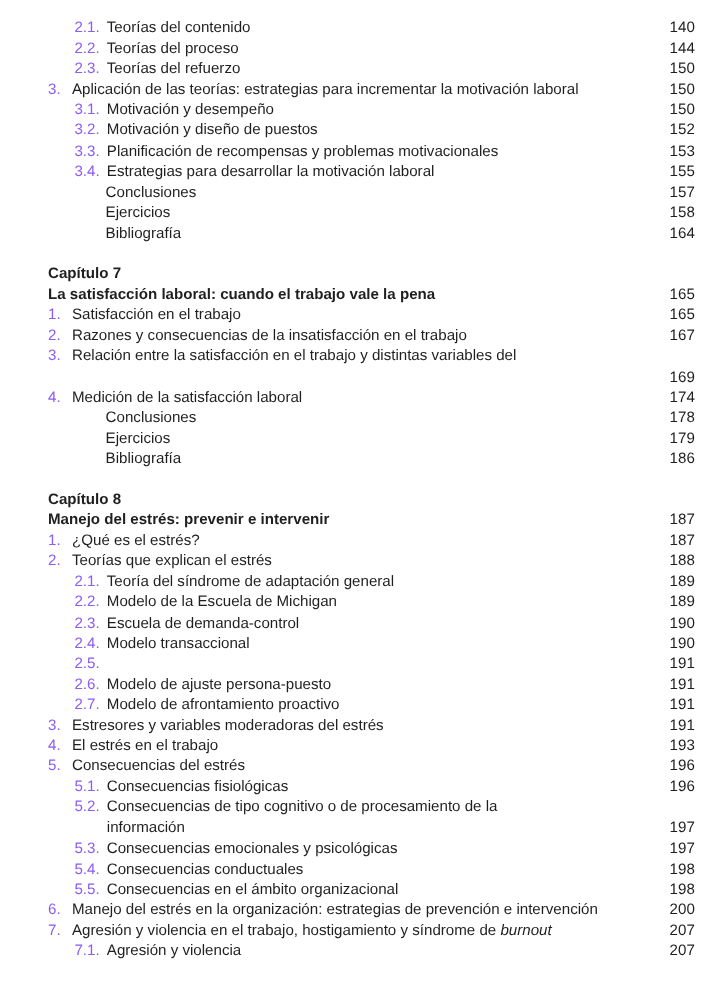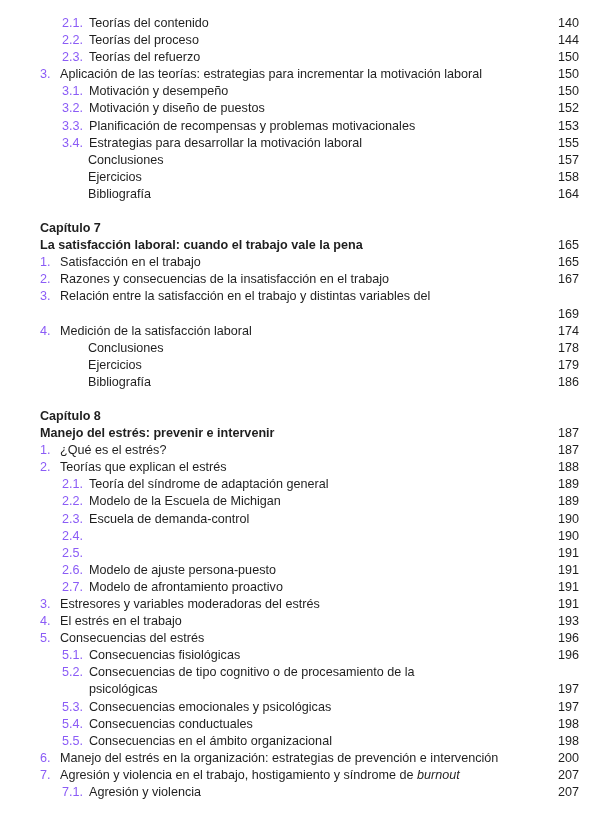--- a/index.html
+++ b/index.html
@@ -160,20 +160,21 @@
         <span class="txt">Modelo de la Escuela de Michigan</span>
         <span class="pg">189</span>
       </div>
     <div class="row sub">
         <span class="num">2.3.</span>
         <span class="txt">Escuela de demanda-control</span>
         <span class="pg">190</span>
       </div>
     <div class="row sub">
         <span class="num">2.4.</span>
+        <span class="txt">Modelo transaccional</span>
         <span class="pg">190</span>
       </div>
     <div class="row sub">
         <span class="num">2.5.</span>
         <span class="pg">191</span>
       </div>
     <div class="row sub">
         <span class="num">2.6.</span>
         <span class="txt">Modelo de ajuste persona-puesto</span>
         <span class="pg">191</span>
@@ -202,21 +203,21 @@
         <span class="num">5.1.</span>
         <span class="txt">Consecuencias fisiológicas</span>
         <span class="pg">196</span>
       </div>
     <div class="row sub">
         <span class="num">5.2.</span>
         <span class="txt">Consecuencias de tipo cognitivo o de procesamiento de la</span>
         <span class="pg"></span>
       </div>
     <div class="row cont">
-        <span class="txt">psicológicas</span>
+        <span class="txt">información</span>
         <span class="pg">197</span>
       </div>
     <div class="row sub">
         <span class="num">5.3.</span>
         <span class="txt">Consecuencias emocionales y psicológicas</span>
         <span class="pg">197</span>
       </div>
     <div class="row sub">
         <span class="num">5.4.</span>
         <span class="txt">Consecuencias conductuales</span>

